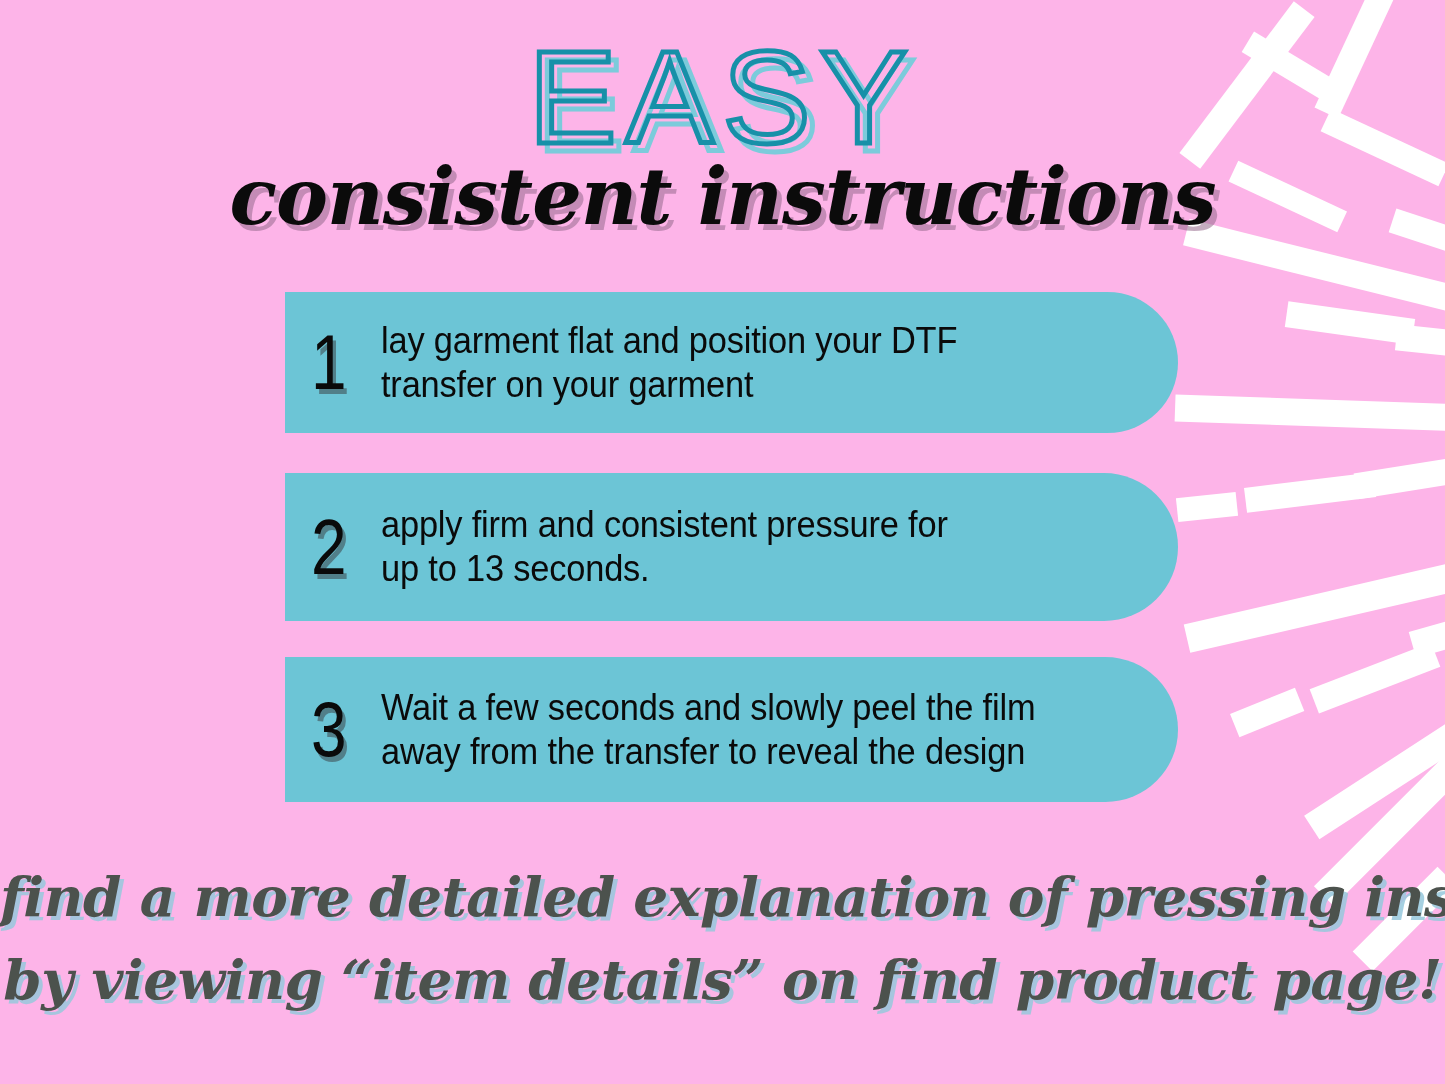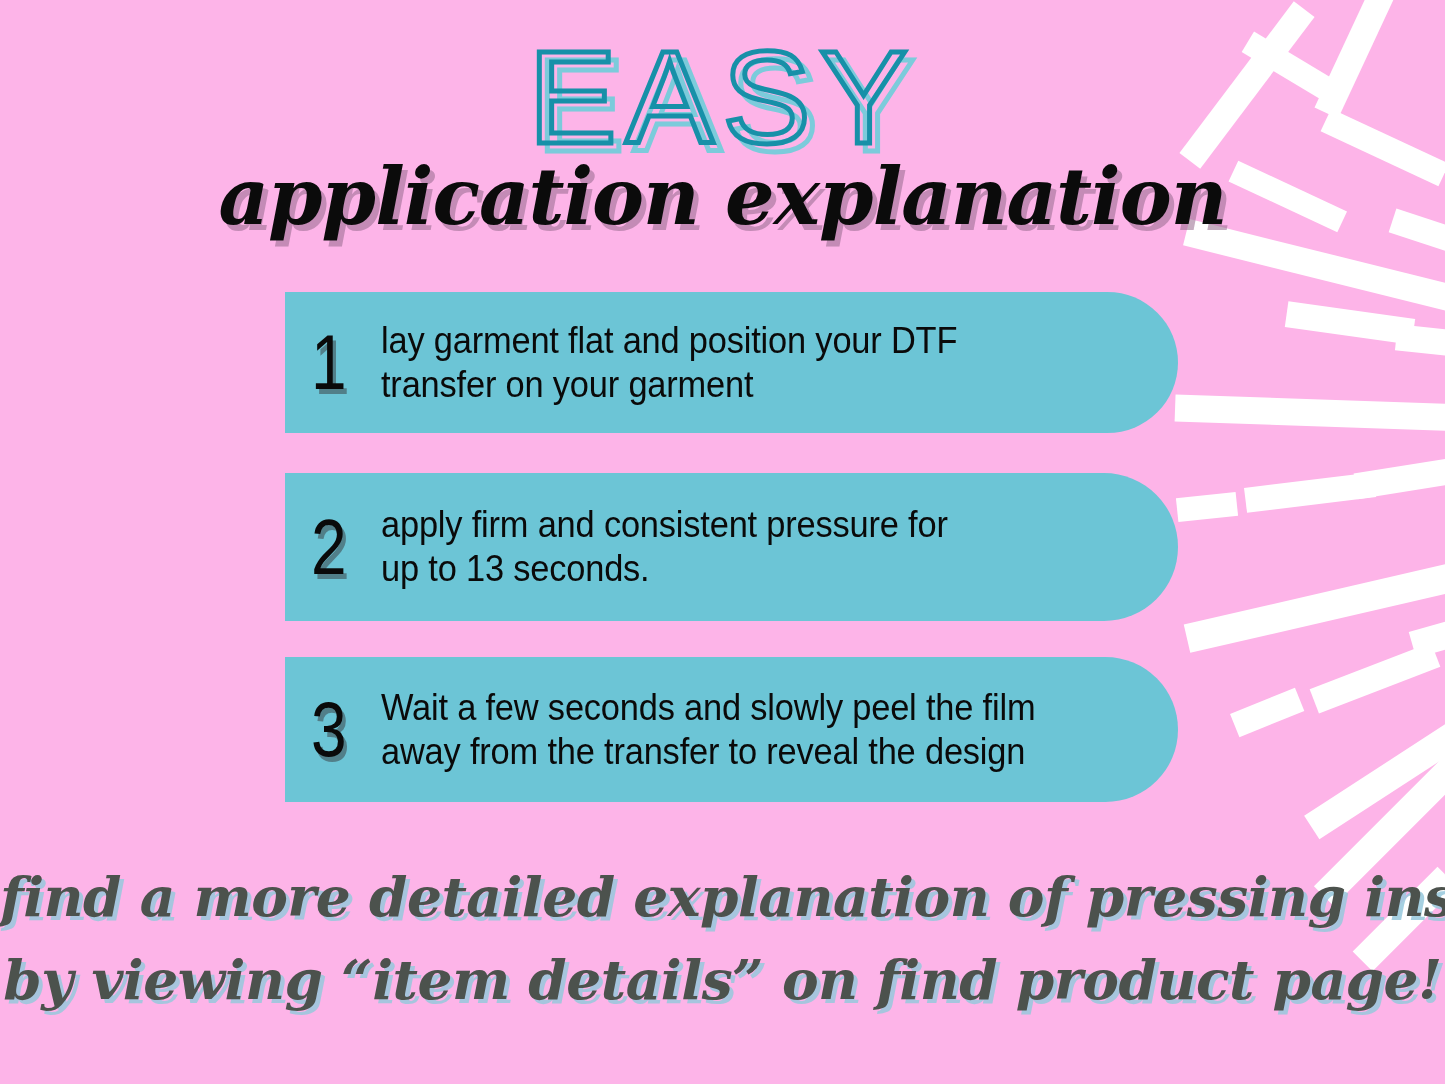--- a/index.html
+++ b/index.html
@@ -182,21 +182,21 @@
   </svg>
 
   <div id="easy-wrap">
     <span class="easy-text">
       <span class="easy-shadow">EASY</span>
       <span class="easy-front">EASY</span>
     </span>
   </div>
 
   <div id="subtitle">
-    <p class="script-sub">application explanation</p>
+    <p class="script-sub">consistent instructions</p>
   </div>
 
   <div class="pill" id="pill-1">
     <div class="pill-num">1</div>
     <div class="pill-body">lay garment flat and position your DTF
 transfer on your garment</div>
   </div>
 
   <div class="pill" id="pill-2">
     <div class="pill-num">2</div>

